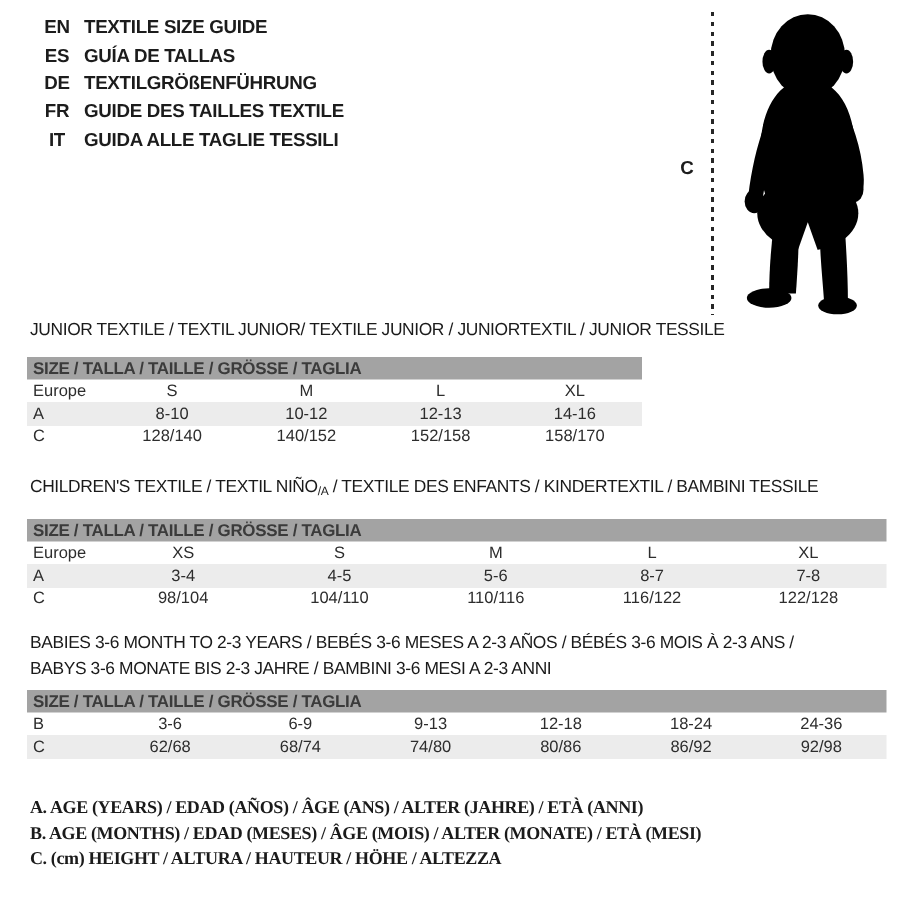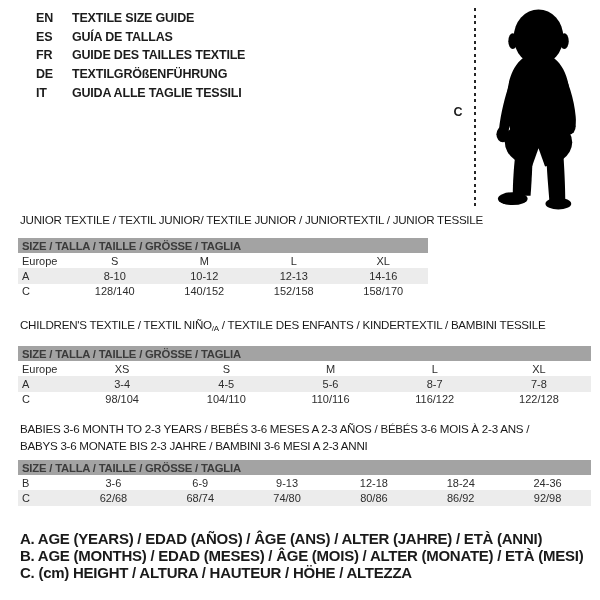--- a/index.html
+++ b/index.html
@@ -6,21 +6,21 @@
   html, body { width: 600px; height: 600px; }
   body {
     position: relative;
     background: #ffffff;
     font-family: "Liberation Sans", sans-serif;
     color: #1c1c1c;
     overflow: hidden;
   }
 
   
-  .lang-list { position: absolute; left: 36px; top: 9px; }
+  .lang-list { position: absolute; left: 20px; top: 9px; text-align: center; }
   .lang-row {
     display: flex; height: 18.6px; align-items: center;
     font-weight: bold; font-size: 12.5px; letter-spacing: -0.2px;
     white-space: nowrap;
   }
   .lang-code { width: 36px; }
 
   
   .measure-line {
     position: absolute; left: 474px; top: 8px; width: 2px; height: 202px;
@@ -54,43 +54,43 @@
     color: #3b3b3b; letter-spacing: -0.2px;
   }
   .trow { display: flex; height: 15.3px; align-items: center; color: #2d2d2d; }
   .trow.alt { background: #ececec; }
   .tlabel { width: 52px; padding-left: 4px; }
   .tcell { flex: 1; text-align: center; }
 
   
   .notes {
     position: absolute; left: 20px; top: 530px;
-    font-weight: bold; font-size: 15px; line-height: 17.2px;
-    letter-spacing: -0.25px; color: #1a1a1a;
+    font-weight: bold; font-size: 12px; line-height: 17.2px;
+    letter-spacing: -0.25px; color: #1a1a1a; font-family: Liberation Serif, serif;
   }
 </style>
 </head>
 <body>
 
 <section class="lang-list">
   <div class="lang-row">
     <span class="lang-code">EN</span>
     <span class="lang-title">TEXTILE SIZE GUIDE</span>
   </div>
   <div class="lang-row">
     <span class="lang-code">ES</span>
     <span class="lang-title">GUÍA DE TALLAS</span>
   </div>
   <div class="lang-row">
+    <span class="lang-code">DE</span>
+    <span class="lang-title">TEXTILGRÖßENFÜHRUNG</span>
+  </div>
+  <div class="lang-row">
     <span class="lang-code">FR</span>
     <span class="lang-title">GUIDE DES TAILLES TEXTILE</span>
-  </div>
-  <div class="lang-row">
-    <span class="lang-code">DE</span>
-    <span class="lang-title">TEXTILGRÖßENFÜHRUNG</span>
   </div>
   <div class="lang-row">
     <span class="lang-code">IT</span>
     <span class="lang-title">GUIDA ALLE TAGLIE TESSILI</span>
   </div>
 </section>
 
 <div class="measure-line"></div>
 <div class="measure-label">C</div>
 <svg class="baby" viewBox="0 0 110 206" xmlns="http://www.w3.org/2000/svg">

